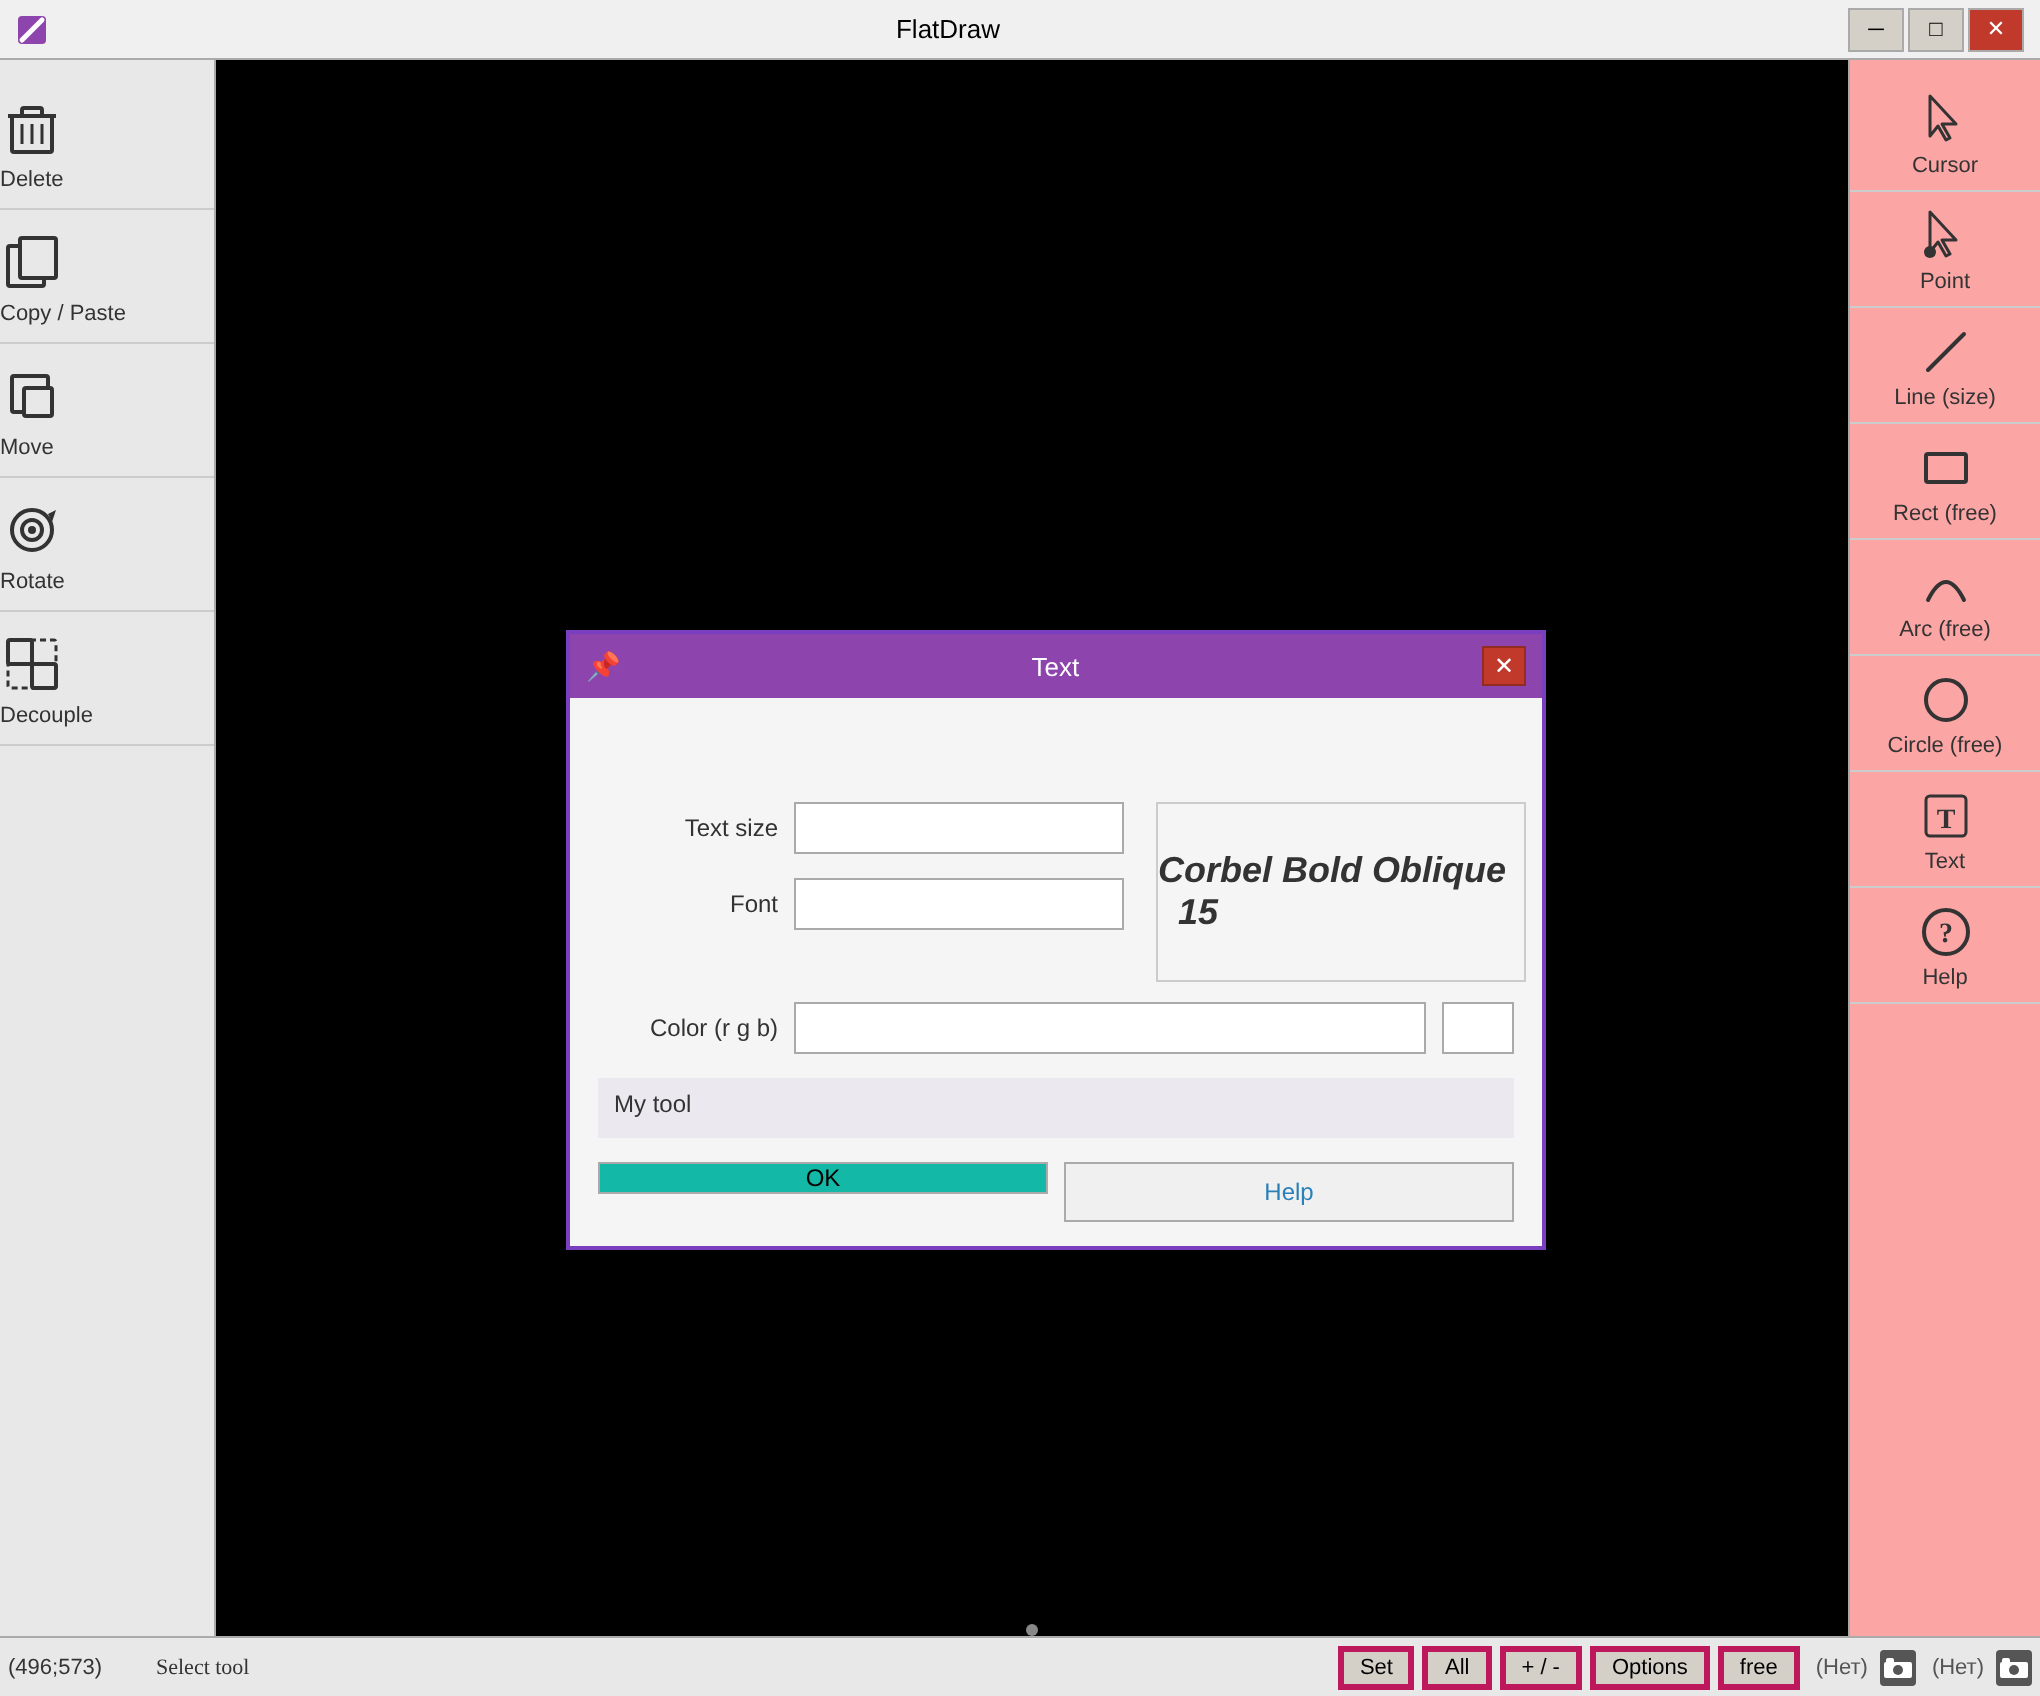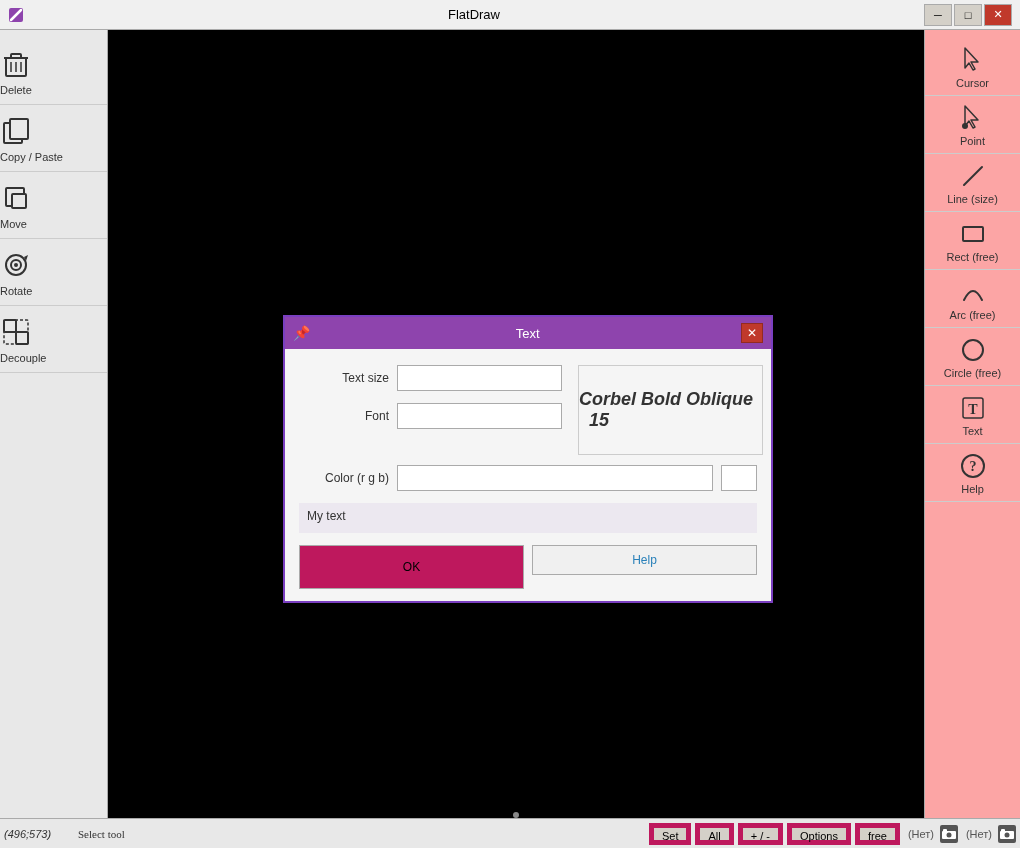--- a/index.html
+++ b/index.html
@@ -130,32 +130,31 @@
       border-top: 1px solid #aaa;
       display: flex;
       align-items: center;
       padding: 0 4px;
       gap: 4px;
     }
     .status-coords {
       font-size: 11px;
       color: #333;
       min-width: 70px;
-      font-style: italic;
     }
     .status-select {
       font-size: 11px;
       color: #333;
       flex: 1;
       font-family: Liberation Serif, serif;
     }
     .status-btn {
       padding: 2px 8px;
       background: #d4d0c8;
-      border: 5px solid #be185d;
+      border: 3px solid #be185d;
       font-size: 11px;
       cursor: pointer;
       height: 22px;
     }
     .status-group {
       display: flex;
       align-items: center;
       gap: 2px;
     }
     .status-camera-icon {
@@ -217,20 +216,21 @@
       justify-content: center;
       font-size: 12px;
     }
     .dialog-pin {
       color: #ddd;
       font-size: 14px;
       margin-right: 4px;
     }
     .dialog-body {
       padding: 16px 14px 12px;
+      margin-top: 36px;
     }
     .dialog-row {
       display: flex;
       align-items: center;
       margin-bottom: 12px;
       gap: 8px;
     }
     .dialog-label {
       font-size: 12px;
       color: #333;
@@ -294,22 +294,22 @@
       color: #333;
       margin-bottom: 12px;
       min-height: 30px;
     }
     .dialog-buttons {
       display: flex;
       gap: 8px;
     }
     .dialog-ok-btn {
       flex: 1;
-      height: 44px;
-      background: #be185d;
+      height: 16px;
+      background: #14b8a6;
       border: 1px solid #aaa;
       cursor: pointer;
       font-size: 12px;
     }
     .dialog-help-btn {
       flex: 1;
       height: 30px;
       background: #f0f0f0;
       border: 1px solid #aaa;
       cursor: pointer;
@@ -444,21 +444,21 @@
               </span>
             </div>
           </div>
 
           <div class="dialog-color-row">
             <span class="dialog-label">Color (r g b)</span>
             <input class="dialog-color-input" type="text" style="">
             <div class="dialog-color-swatch"></div>
           </div>
 
-          <div class="dialog-text-area">My text</div>
+          <div class="dialog-text-area">My tool</div>
 
           <div class="dialog-buttons">
             <button class="dialog-ok-btn">OK</button>
             <button class="dialog-help-btn">Help</button>
           </div>
 
         </div>
       </div>
     </div>
 

